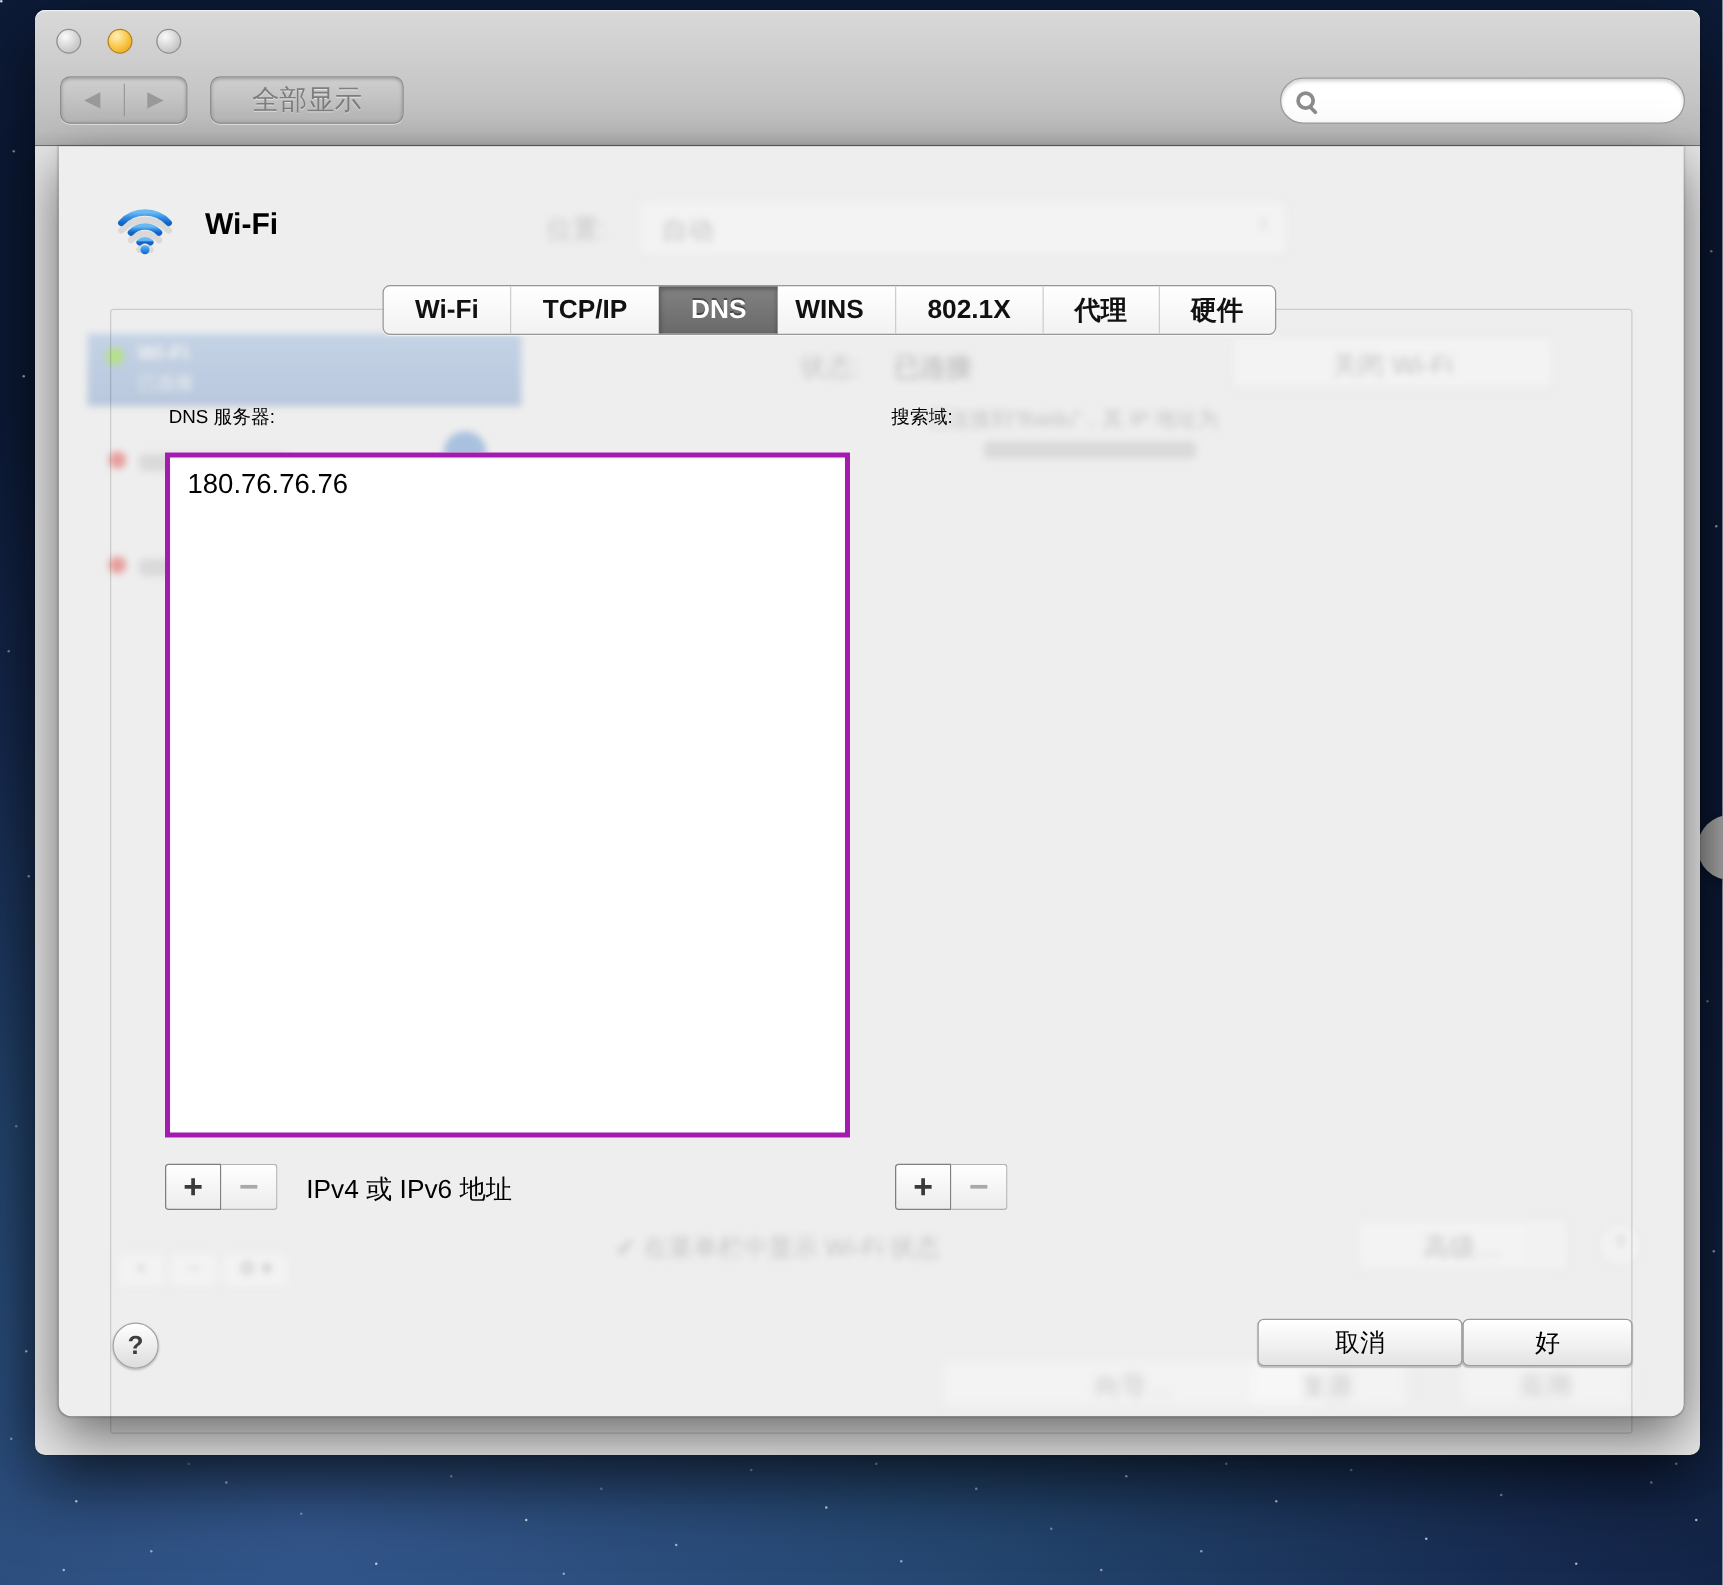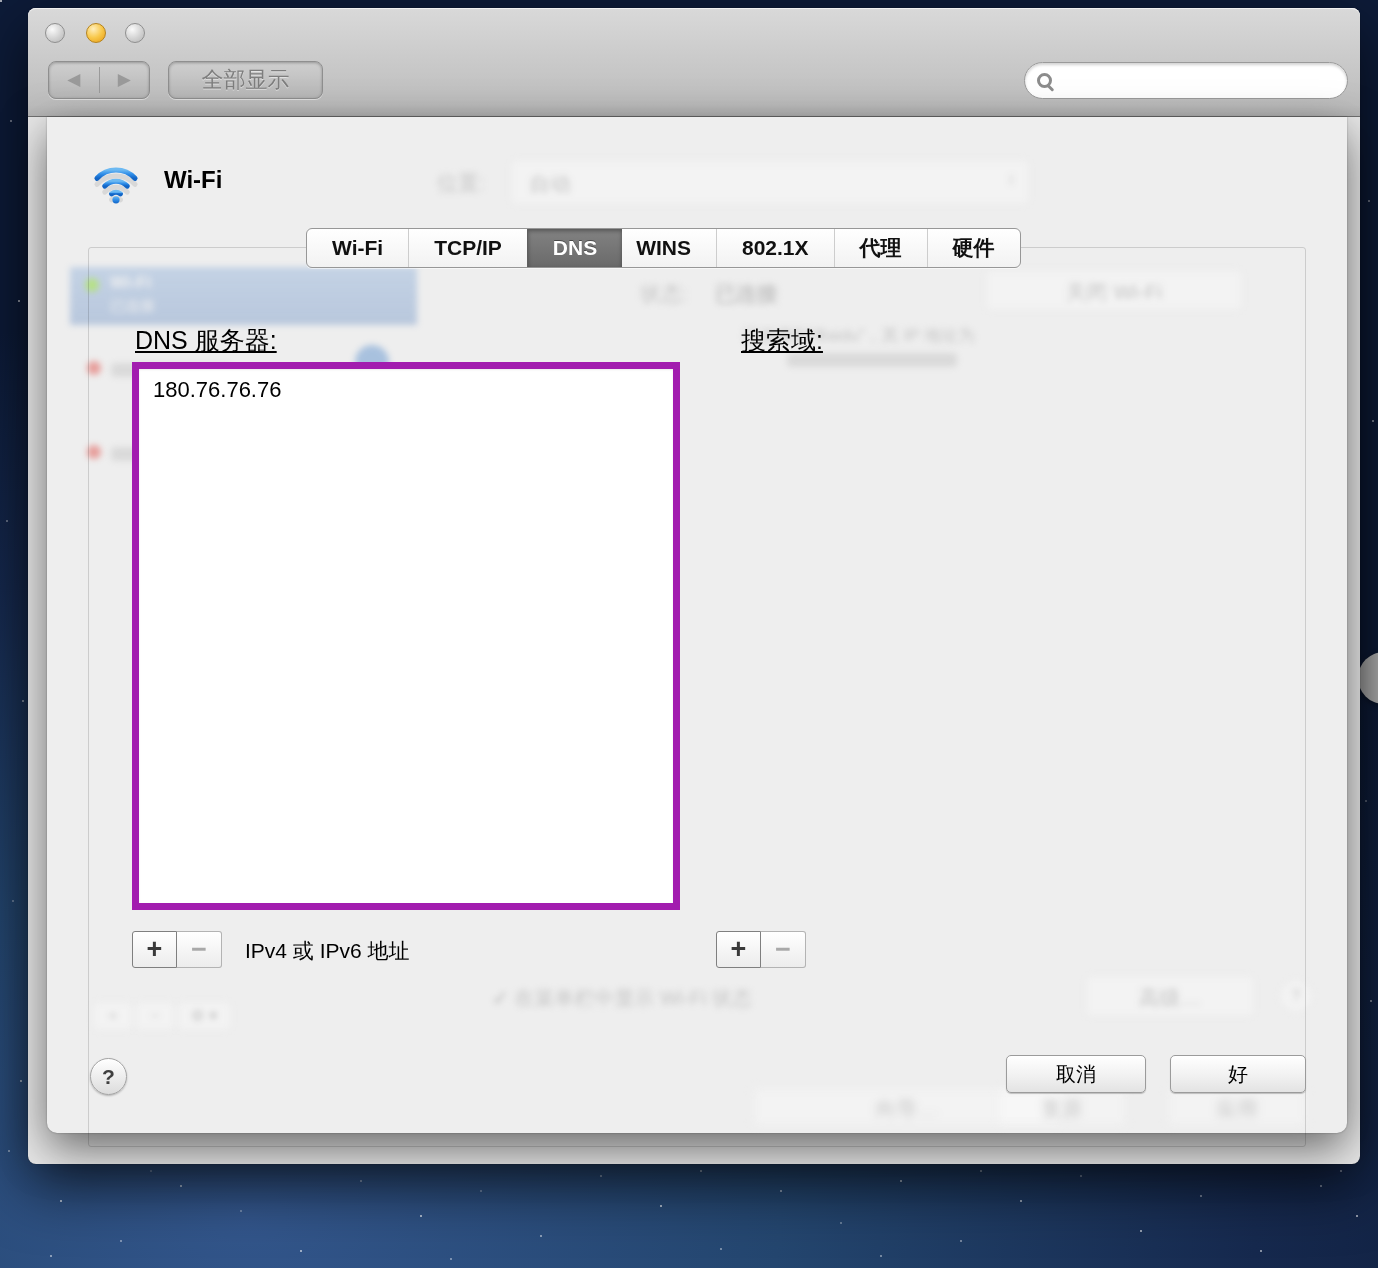--- a/index.html
+++ b/index.html
@@ -84,22 +84,22 @@
 
   .tabview-box { position:absolute; left:41px; top:130px; width:1218px; height:900px;
     border:1px solid rgba(0,0,0,.14); border-radius:3px; z-index:1; }
 
   .sheet-content { position:absolute; inset:0; z-index:2; }
 
   .service-row { position:absolute; left:43px; top:38px; display:flex; align-items:center; }
   .wifi-icon { width:52px; height:50px; }
   .service-name { font-size:24px; font-weight:bold; color:#000; margin-left:22px; }
 
-  .panel-label { position:absolute; font-size:25px; color:#000;text-decoration:underline; }
-  .list { position:absolute; top:245px; height:548px; background:#fff; border:7px solid #a21caf;
+  .panel-label { position:absolute; font-size:15px; color:#000; }
+  .list { position:absolute; top:245px; height:548px; background:#fff; border:4px solid #a21caf;
     box-shadow:inset 0 1px 2px rgba(0,0,0,.08); overflow:hidden; }
   .list-left { left:85px; width:548px; }
   .list-right { left:669px; width:546px; }
   .list-row { font-size:22px; color:#000; padding:7px 14px 3px 14px; line-height:28px; }
   .list-row.dimmed { color:#8f8f8f; filter:blur(.7px); }
 
   .plusminus { position:absolute; top:814px; display:flex; border-radius:3px; overflow:visible; }
   .pm-btn { width:45px; height:37px; display:flex; align-items:center; justify-content:center;
     background:linear-gradient(#ffffff,#ececec); font-size:27px; line-height:1; }
   .pm-plus { border:1px solid #7f7f7f; border-radius:3px 0 0 3px; color:#3a3a3a; font-weight:bold; }
@@ -109,21 +109,21 @@
   .pm-hint { position:absolute; left:198px; top:820px; font-size:21px; color:#000; }
 
   .help-btn { position:absolute; left:43px; top:941px; width:37px; height:37px; border-radius:50%;
     background:linear-gradient(#ffffff,#dcdcdc); border:1px solid #a3a3a3;
     box-shadow:0 1px 2px rgba(0,0,0,.25), inset 0 1px 0 rgba(255,255,255,.8);
     display:flex; align-items:center; justify-content:center; font-size:21px; font-weight:bold; color:#3f3f3f; }
 
   .sheet-btn { position:absolute; top:938px; height:38px; border-radius:5px; border:1px solid #9b9b9b;
     background:linear-gradient(#ffffff, #f1f1f1 55%, #e3e3e3); box-shadow:0 1px 1px rgba(0,0,0,.22), inset 0 1px 0 #fff;
     display:flex; align-items:center; justify-content:center; font-size:20px; color:#000; }
-  .btn-cancel { left:959px; width:140px; }
+  .btn-cancel { left:959px; width:164px; }
   .btn-ok { left:1123px; width:136px; }
 </style>
 </head>
 <body>
 
 <div class="stars">
     <i></i>
   </div>
 <div class="desktop-widget"></div>
 
@@ -243,21 +243,21 @@
           </div>
         <div class="tab">
             <span>代理</span>
           </div>
         <div class="tab">
             <span>硬件</span>
           </div>
       </div>
 
       <div class="panel-label" style="left:88px; top:207px;">DNS 服务器:</div>
-      <div class="panel-label" style="left:694px; top:207px;">搜索域:</div>
+      <div class="panel-label" style="left:666px; top:207px;">搜索域:</div>
 
       <div class="list list-left">
         <div class="list-row">180.76.76.76</div>
       </div>
 
 
       <div class="plusminus pm-left">
         <div class="pm-btn pm-plus">+</div>
         <div class="pm-btn pm-minus">−</div>
       </div>

